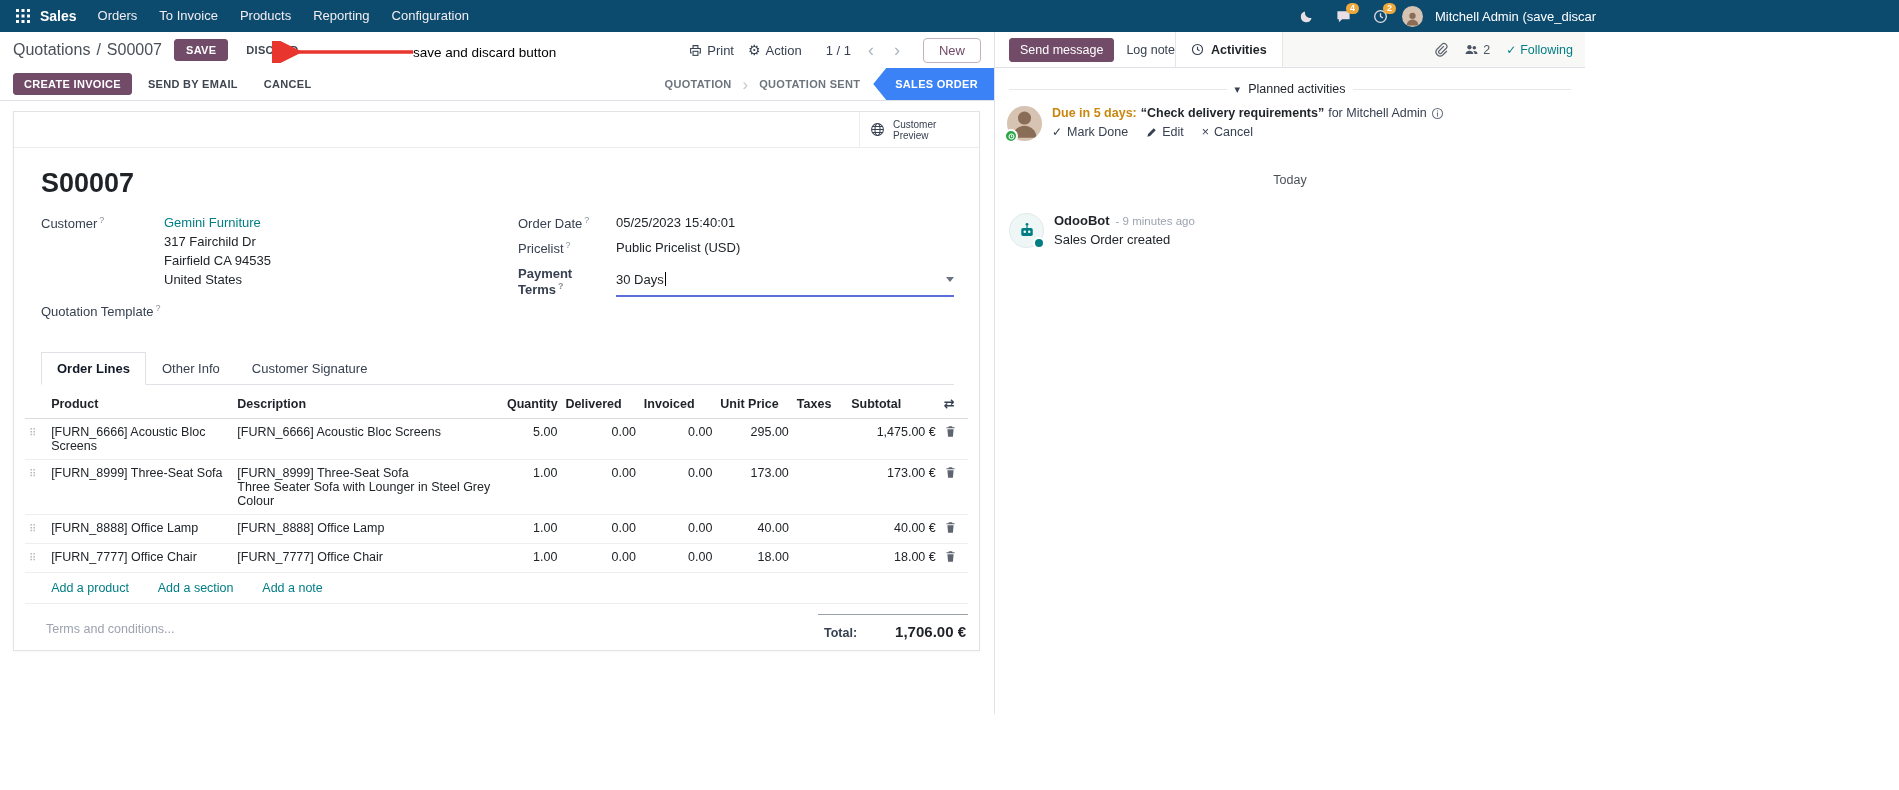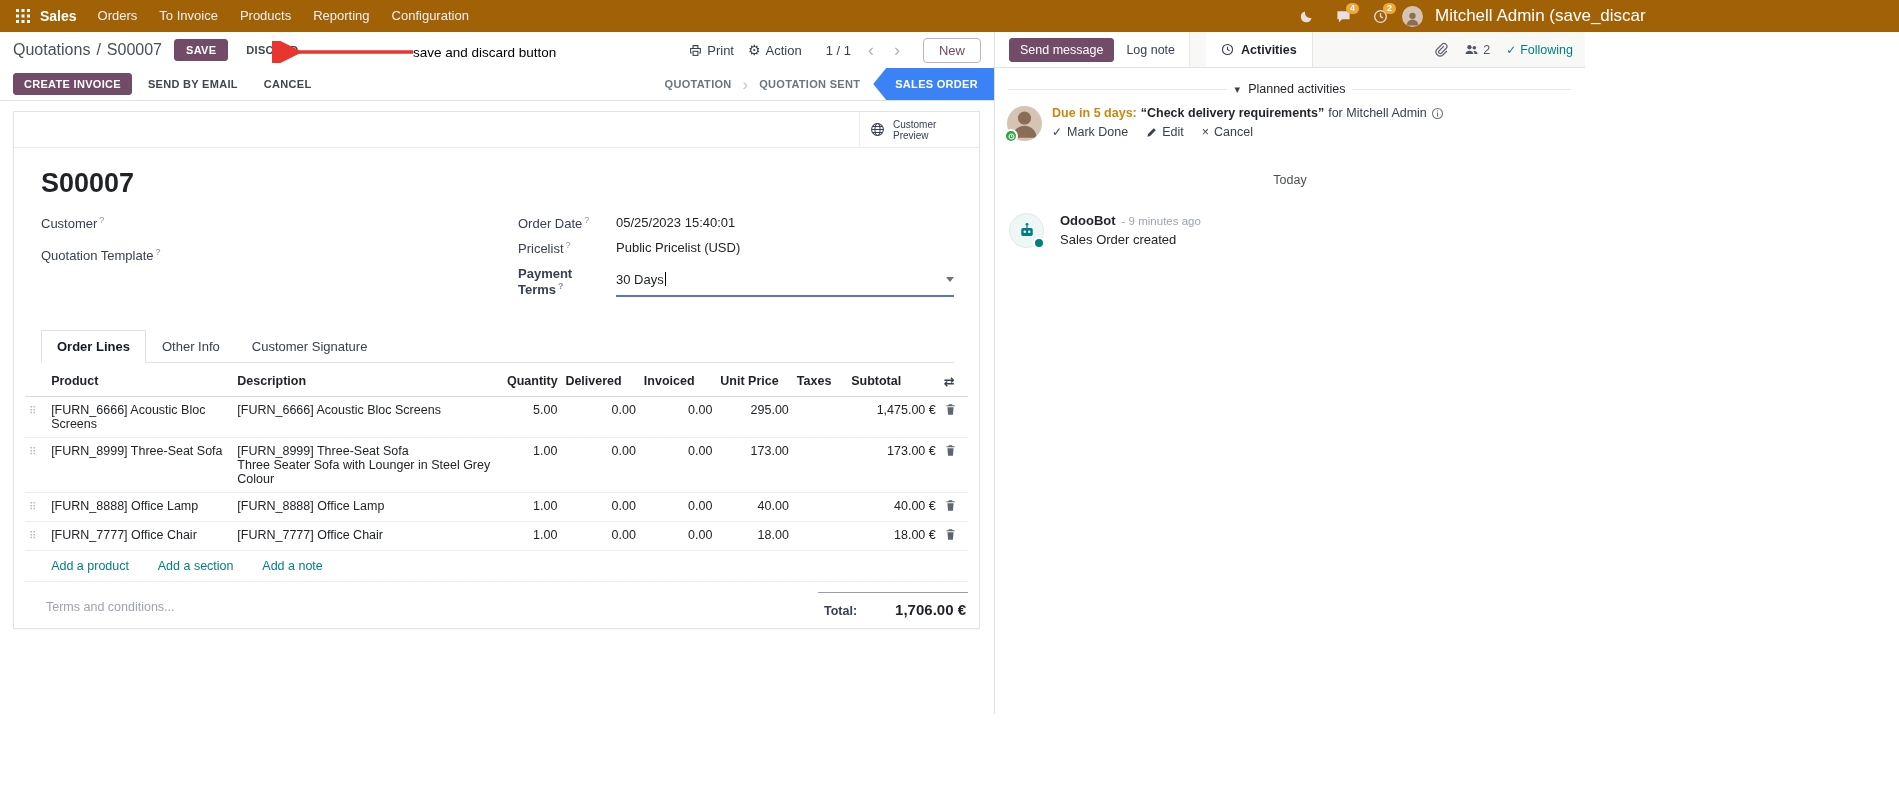--- a/index.html
+++ b/index.html
@@ -2,32 +2,32 @@
 <html><head>
 <meta charset="utf-8">
 <style>
   * { box-sizing: border-box; margin: 0; padding: 0; }
   html,body { width:1899px; height:790px; overflow:hidden; background:#fff;
     font-family:"Liberation Sans","DejaVu Sans",sans-serif; font-size:13px; color:#212529; }
   a { text-decoration:none; }
   svg { display:block; }
 
   
-  .navbar { height:32px; background:#a16207; display:flex; align-items:center; color:#fff; padding:0 8px; }
+  .navbar { height:32px; background:#0c4a6e; display:flex; align-items:center; color:#fff; padding:0 8px; }
   .nav-left { display:flex; align-items:center; height:100%; }
   .apps-icon { display:flex; align-items:center; padding:0 8px; height:100%; cursor:pointer; }
   .app-name { font-weight:700; font-size:14px; padding:0 10px 0 2px; }
   .nav-item { padding:0 11px; line-height:32px; font-size:13px; color:#f3eef1; cursor:pointer; }
   .nav-right { margin-left:auto; display:flex; align-items:center; gap:6px; height:100%; }
   .nav-icon { position:relative; padding:0 8px; display:flex; align-items:center; height:100%; cursor:pointer; color:#e8dfe5; }
   .nav-badge { position:absolute; top:3px; right:0; background:#eda93c; color:#fff; font-size:9px;
     font-weight:700; border-radius:8px; padding:1px 4px; line-height:1; }
   .avatar-sm { width:21px; height:21px; border-radius:50%; background:#d7c3b2; overflow:hidden;
     display:flex; align-items:flex-end; justify-content:center; }
-  .user-name { font-size:17px; color:#fff; width:462px; overflow:hidden; white-space:nowrap; padding-left:6px; }
+  .user-name { font-size:13px; color:#fff; width:462px; overflow:hidden; white-space:nowrap; padding-left:6px; }
 
   
   .content { display:flex; height:682px; }
   .main { width:995px; border-right:1px solid #dee2e6; position:relative; background:#fff; }
   .chatter { width:590px; background:#fff; }
 
   
   .control-panel { height:36px; display:flex; align-items:center; padding:0 13px; }
   .breadcrumb { font-size:16px; color:#495057; display:flex; align-items:center; gap:6px; }
   .breadcrumb a { color:#495057; cursor:pointer; }
@@ -108,21 +108,21 @@
     justify-content:space-between; align-items:baseline; }
   .total-label { color:#374151; font-weight:700; font-size:12.5px; }
   .total-value { font-weight:700; font-size:15px; color:#1f2328; }
 
   
   .chat-topbar { height:36px; display:flex; align-items:stretch; border-bottom:1px solid #dee2e6; }
   .ct-left { display:flex; align-items:center; gap:12px; padding-left:14px; }
   .btn-sendmsg { background:#714B67; border:1px solid #714B67; color:#fff; font-size:12.5px; padding:4px 10px;
     border-radius:3px; cursor:pointer; white-space:nowrap; }
   .btn-lognote { background:none; border:none; color:#374151; font-size:12.5px; cursor:pointer; white-space:nowrap; }
-  .ct-zone { flex:1; margin-left:14px; border-left:1px solid #e6e6e6; background:#f8f8f7; display:flex; align-items:stretch;padding-left:16px; }
+  .ct-zone { flex:1; border-left:1px solid #e6e6e6; background:#f8f8f7; display:flex; align-items:stretch; }
   .activities-tab { background:#fff; border-right:1px solid #e6e6e6; display:flex; align-items:center; gap:7px;
     padding:0 15px; cursor:pointer; color:#1f2328; font-size:12.5px; font-weight:700; }
   .ct-right { margin-left:auto; display:flex; align-items:center; gap:16px; padding-right:12px; }
   .followers { display:flex; align-items:center; gap:4px; color:#4b5563; cursor:pointer; font-size:12.5px; }
   .following { display:flex; align-items:center; gap:4px; color:#017E84; cursor:pointer; font-size:12.5px; }
   .icon-btn { background:none; border:none; cursor:pointer; color:#5f6570; padding:0; }
 
   .planned-header { display:flex; align-items:center; gap:8px; margin:14px 14px 8px 14px; color:#1f2328; font-size:12.5px; cursor:pointer; }
   .planned-header .hline { flex:1; height:1px; background:#e8e8e8; }
   .ph-caret { color:#374151; font-size:11px; }
@@ -137,21 +137,21 @@
   .due-text { color:#c9870e; font-weight:700; }
   .act-summary { font-weight:700; color:#1f2328; }
   .act-for { color:#374151; }
   .act-line2 { display:flex; align-items:center; gap:18px; margin-top:5px; font-size:12.5px; color:#374151; }
   .act-btn { background:none; border:none; display:flex; align-items:center; gap:5px; color:#374151; font-size:12.5px; cursor:pointer; }
   .glyph-check { color:#374151; font-size:12px; }
 
   .date-divider { display:flex; align-items:center; gap:10px; margin:22px 14px 6px 14px; color:#495057; font-size:12.5px;flex-direction:column; }
   .date-divider .hline { flex:1; height:1px; background:#e8e8e8; }
 
-  .message-item { display:flex; gap:16px; padding:10px 14px; }
+  .message-item { display:flex; gap:10px; padding:10px 14px; }
   .avatar-bot { width:35px; height:35px; border-radius:50%; background:#eef6f6; border:1px solid #e2e9e9;
     display:flex; align-items:center; justify-content:center; position:relative; flex-shrink:0; }
   .bot-badge { position:absolute; right:-2px; bottom:-2px; width:12px; height:12px; border-radius:50%;
     background:#017E84; border:2px solid #fff; }
   .msg-head { display:flex; align-items:baseline; gap:6px; }
   .msg-author { font-weight:700; font-size:13px; color:#1f2328; }
   .msg-time { color:#9ca3af; font-size:11.5px; }
   .msg-body { margin-top:4px; font-size:13px; color:#212529; }
 </style>
 </head>
@@ -277,20 +277,26 @@
           <span>Customer Preview</span>
         </button>
       </div>
 
       <h1 class="record-title">S00007</h1>
 
       <div class="field-grid">
         <div class="col-left">
           <div class="frow">
             <label><span>Customer</span><sup>?</sup></label>
+            <div class="fval addr">
+              <a class="link-teal">Gemini Furniture</a>
+              <div>317 Fairchild Dr</div>
+              <div>Fairfield CA 94535</div>
+              <div>United States</div>
+            </div>
           </div>
           <div class="frow template-row">
             <label><span>Quotation Template</span><sup>?</sup></label>
             <div class="fval"></div>
           </div>
         </div>
         <div class="col-right">
           <div class="frow">
             <label><span>Order Date</span><sup>?</sup></label>
             <div class="fval">05/25/2023 15:40:01</div>

